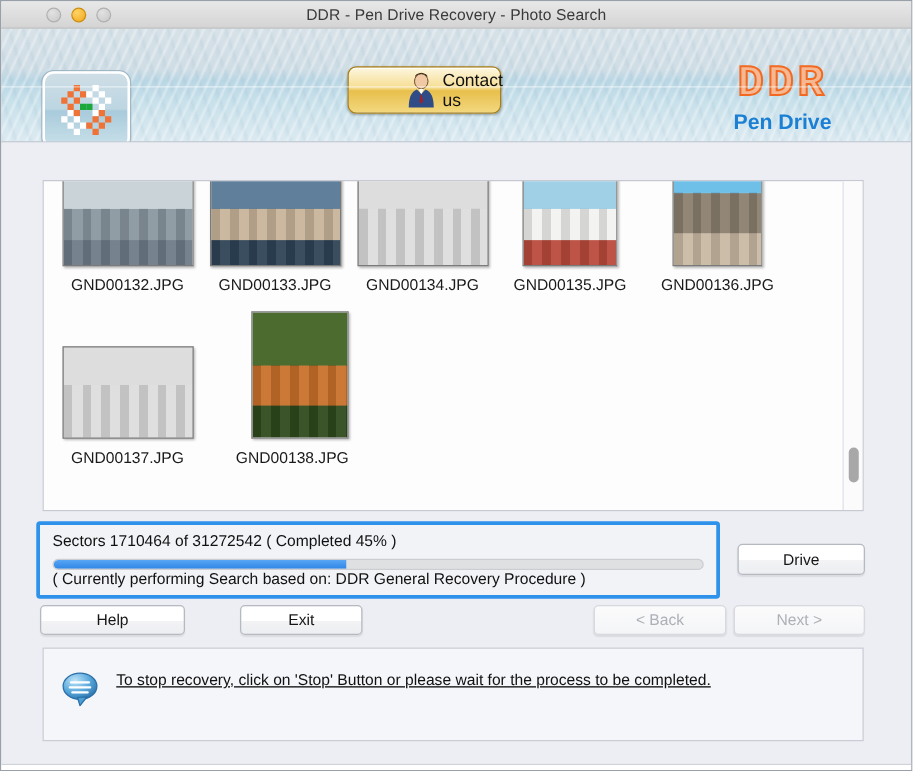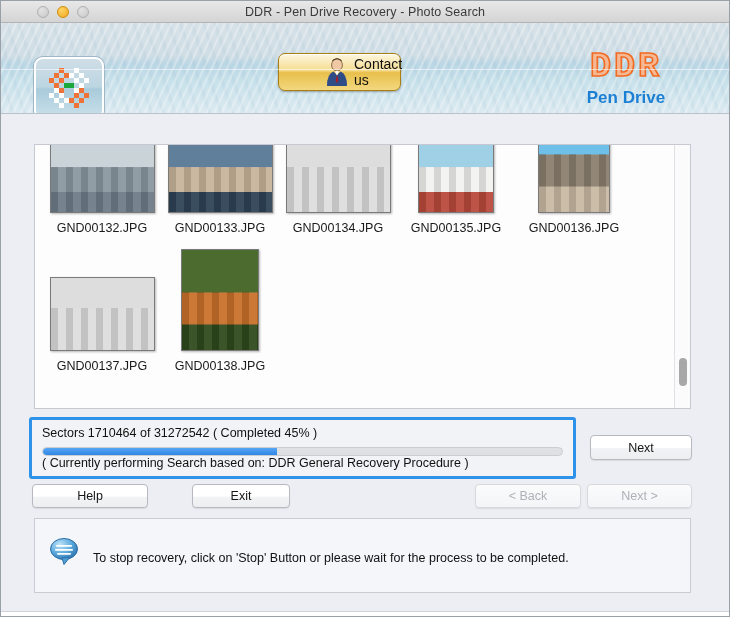--- a/index.html
+++ b/index.html
@@ -310,22 +310,23 @@
   .info-panel {
     position: absolute;
     left: 33px; top: 404px;
     width: 657px; height: 75px;
     background: #f5f6fa;
     border: 1px solid #c9ccd4;
     box-sizing: border-box;
   }
   .info-row {
     display: flex;
-    align-items: flex-end;
+    align-items: flex-start;
     padding: 18px 0 0 14px;
+    text-decoration: underline;
   }
   .bubble {
     width: 32px; height: 28px;
     flex: 0 0 auto;
     position: relative;
   }
   .info-text {
     margin-left: 12px;
     font-size: 12.5px;
     color: #111;
@@ -442,21 +443,21 @@
                 <div style="position: absolute; left: 0px; right: 0px; bottom: 0px; height: 58%; background: repeating-linear-gradient(90deg, rgba(0, 0, 0, 0.22) 0px, rgba(0, 0, 0, 0.22) 7px, rgba(255, 255, 255, 0.1) 7px, rgba(255, 255, 255, 0.1) 15px); opacity: 0.55;"></div>
               </div>
               <div class="thumb-name">GND00136.JPG</div>
             </div>
             <div class="thumb-cell" style="justify-content: flex-end; min-height: 112px;">
               <div class="thumb-img" style="width: 103px; height: 72px;">
                 <div style="position: absolute; left: 0px; right: 0px; bottom: 0px; height: 58%; background: repeating-linear-gradient(90deg, rgba(0, 0, 0, 0.22) 0px, rgba(0, 0, 0, 0.22) 7px, rgba(255, 255, 255, 0.1) 7px, rgba(255, 255, 255, 0.1) 15px); opacity: 0.55;"></div>
               </div>
               <div class="thumb-name">GND00137.JPG</div>
             </div>
-            <div class="thumb-cell" style="justify-content: flex-end; min-height: 112px;">
+            <div class="thumb-cell" style="justify-content: flex-end; min-height: 112px; align-items: flex-end;">
               <div class="thumb-img" style="width: 76px; height: 100px; background: linear-gradient(rgb(76, 107, 46) 0%, rgb(76, 107, 46) 42%, rgb(201, 112, 42) 43%, rgb(201, 112, 42) 74%, rgb(47, 74, 28) 75%, rgb(47, 74, 28) 100%);">
                 <div style="position: absolute; left: 0px; right: 0px; bottom: 0px; height: 58%; background: repeating-linear-gradient(90deg, rgba(0, 0, 0, 0.22) 0px, rgba(0, 0, 0, 0.22) 7px, rgba(255, 255, 255, 0.1) 7px, rgba(255, 255, 255, 0.1) 15px); opacity: 0.55;"></div>
               </div>
               <div class="thumb-name">GND00138.JPG</div>
             </div>
           </div>
       </div>
       <div class="vscroll">
         <div class="vthumb"></div>
       </div>
@@ -464,21 +465,21 @@
 
     <div class="progress-box">
       <div class="sector-line">Sectors 1710464 of 31272542   ( Completed 45% )</div>
       <div class="bar-track">
         <div class="bar-fill" id="bar-fill" style="width: 45%;"></div>
       </div>
       <div class="status-line">( Currently performing Search based on: DDR General Recovery Procedure )</div>
     </div>
 
     <div class="btn" id="stop-button">
-      <span>Next</span>
+      <span>Drive</span>
     </div>
     <div class="btn" id="help-button">
       <span>Help</span>
     </div>
     <div class="btn" id="exit-button">
       <span>Exit</span>
     </div>
     <div class="btn disabled" id="back-button">
       <span>&lt; Back</span>
     </div>

